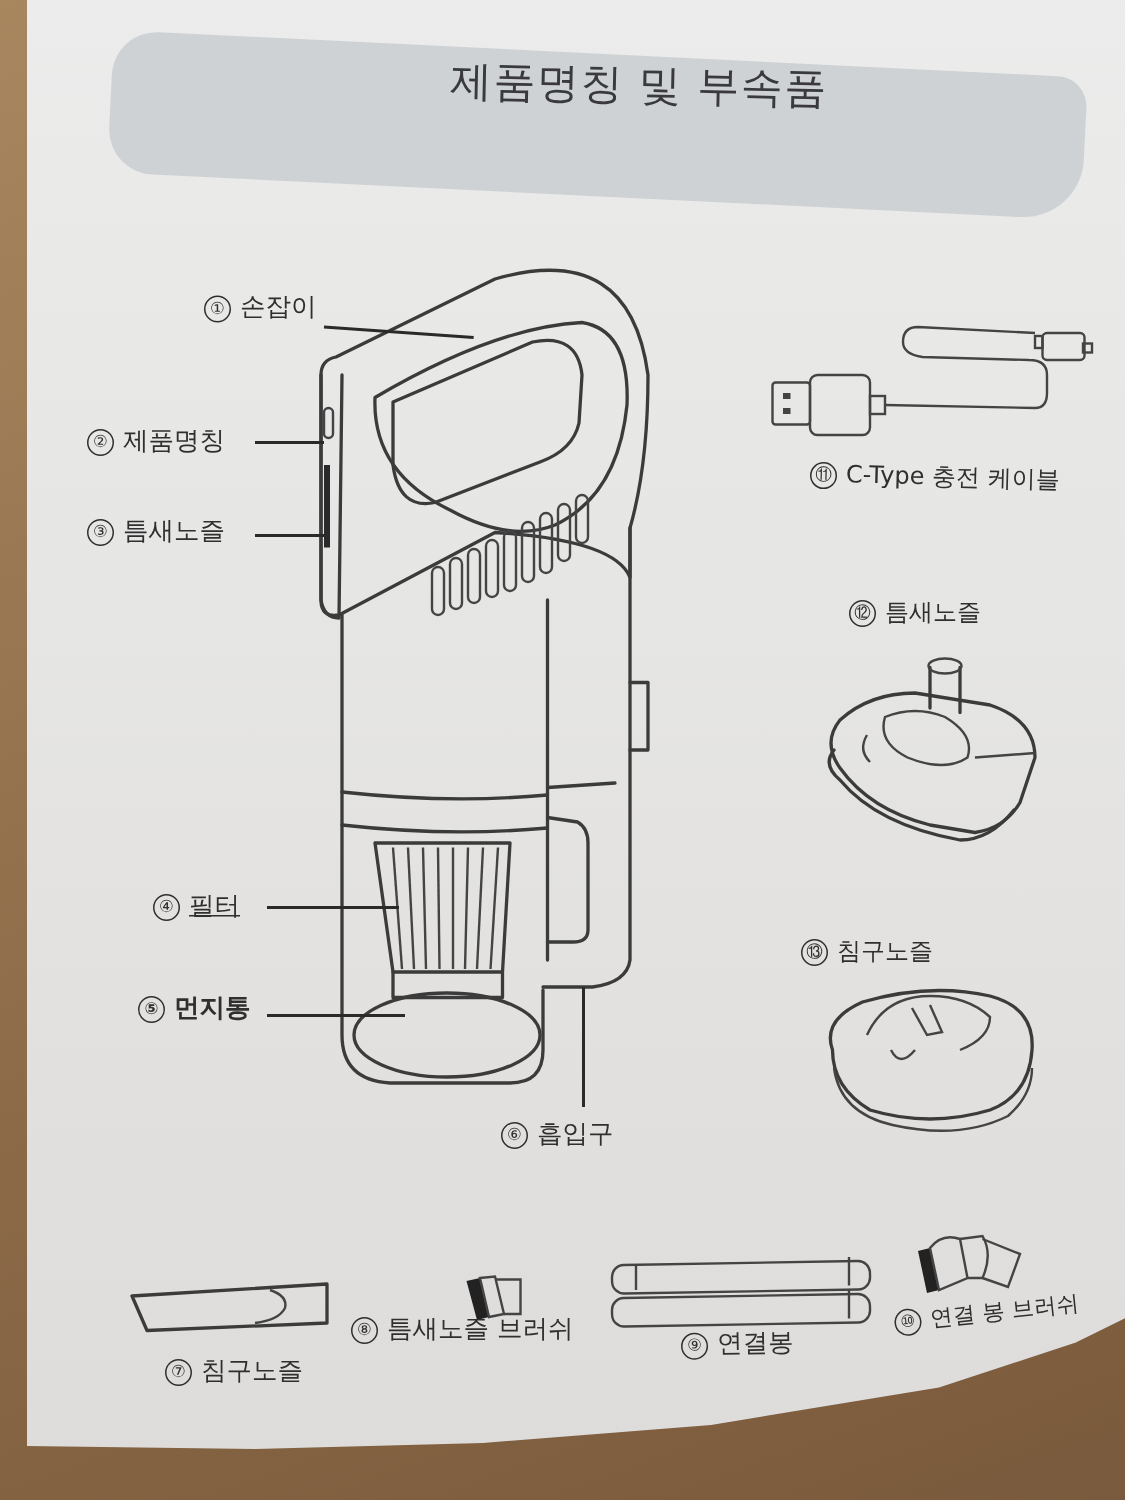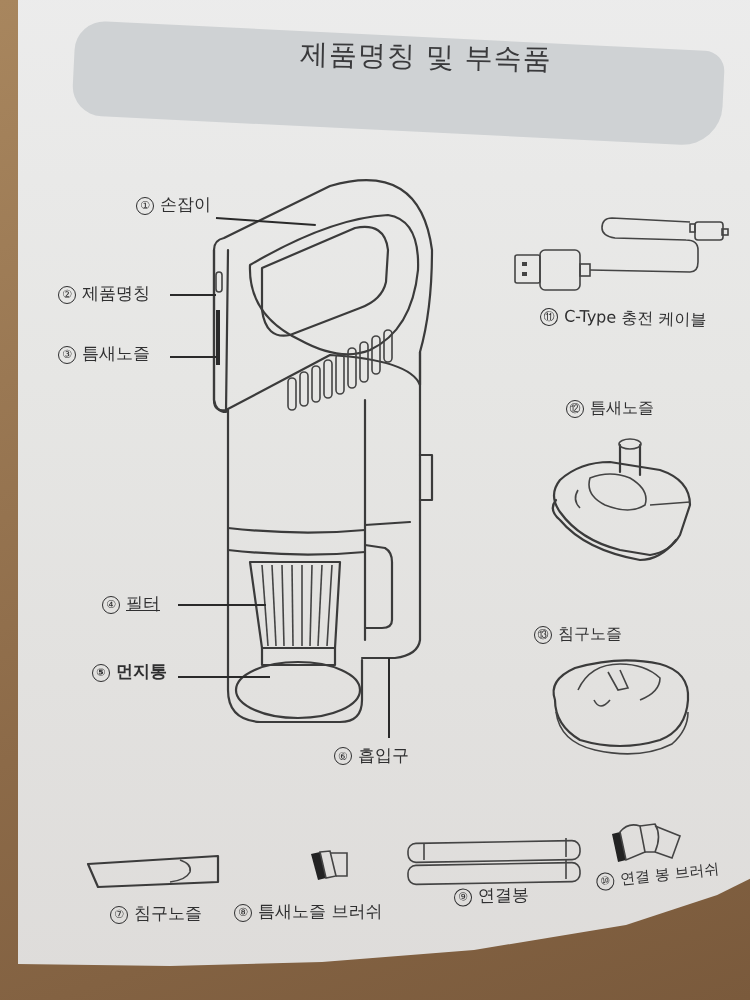--- a/index.html
+++ b/index.html
@@ -185,21 +185,21 @@
 </svg>
 <div class="label" style="left:110px;top:902px;">
   <span class="num">⑦</span><span>침구노즐</span>
 </div>
 
 <svg width="750" height="1000" style="left:0;top:0;">
   <path d="M311,854 L320,852 L326,878 L318,880 Z" fill="#222"></path>
   <path class="thin" d="M320,852 L330,851 L336,876 L326,878 Z"></path>
   <path class="thin" d="M330,853 L347,853 L347,876 L336,876"></path>
 </svg>
-<div class="label" style="left:234px;top:900px;">
+<div class="label" style="left:234px;top:874px;">
   <span class="num">⑧</span><span>틈새노즐 브러쉬</span>
 </div>
 
 <svg width="750" height="1000" style="left:0;top:0;">
   <rect class="thin" x="408" y="842" width="172" height="19" rx="8" transform="rotate(-1 494 851)"></rect>
   <line class="thin" x1="424" y1="843" x2="424" y2="860"></line>
   <line class="thin" x1="566" y1="838" x2="566" y2="857"></line>
   <rect class="thin" x="408" y="864" width="172" height="19" rx="8" transform="rotate(-1 494 873)"></rect>
   <line class="thin" x1="566" y1="860" x2="566" y2="879"></line>
 </svg>

